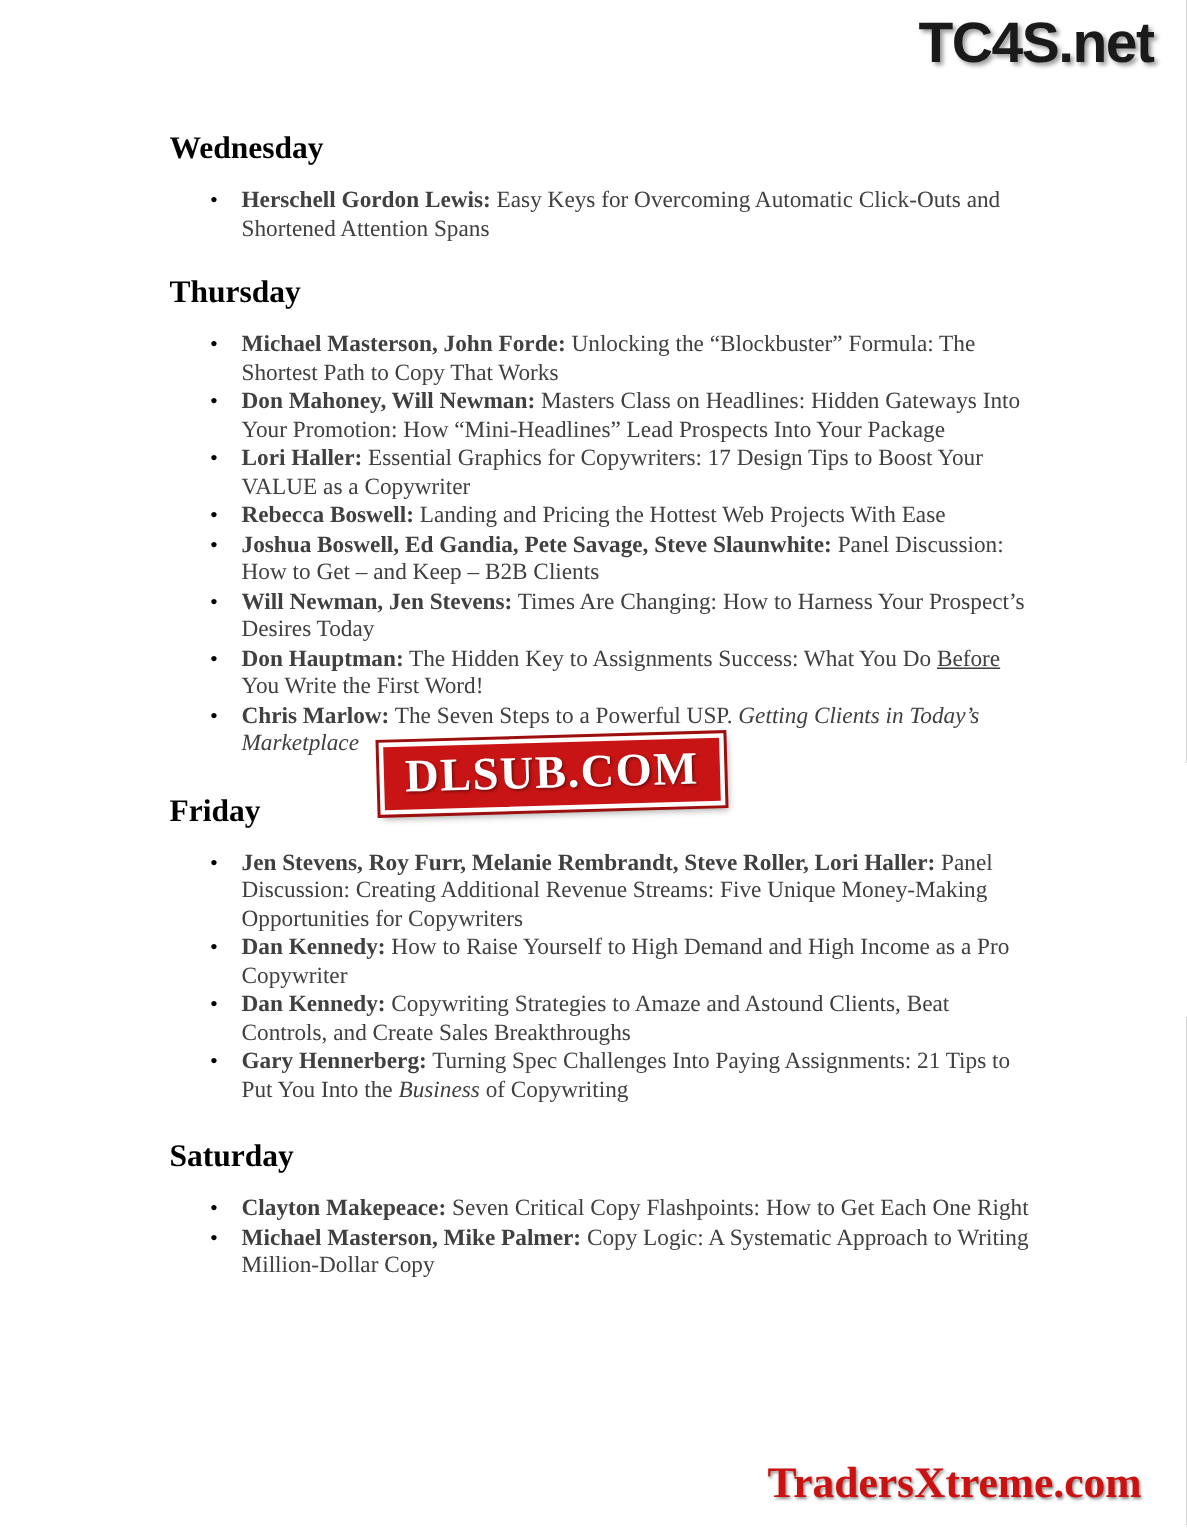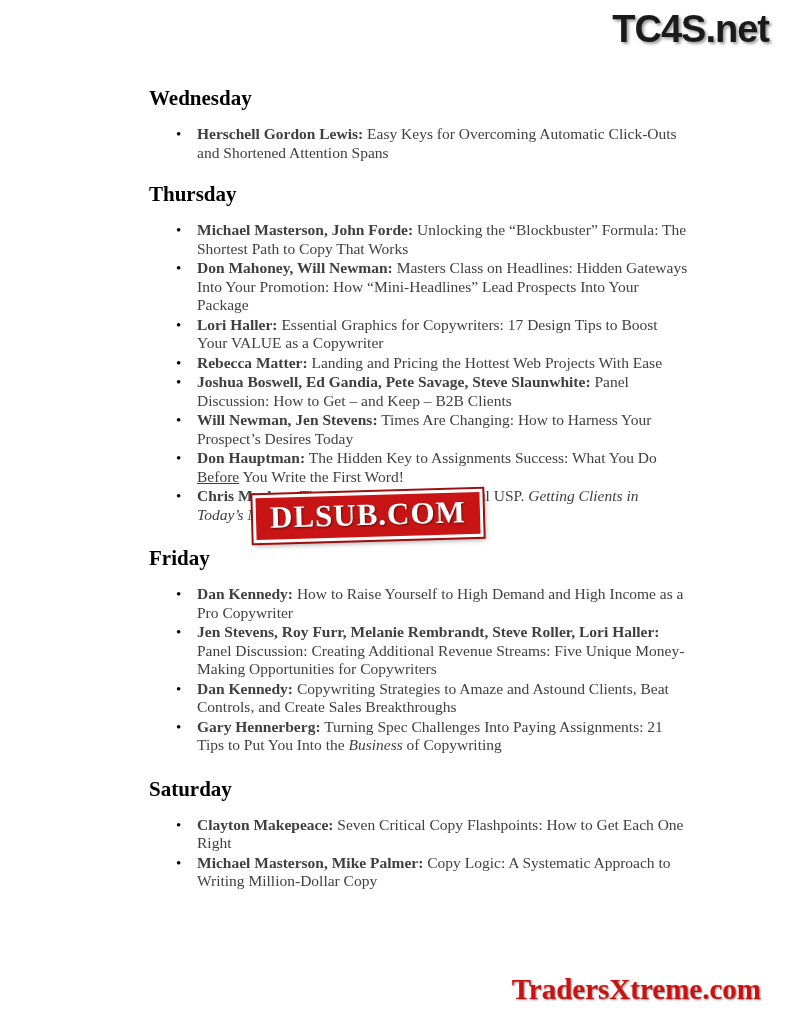--- a/index.html
+++ b/index.html
@@ -65,21 +65,20 @@
   h2.day {
     font-family: "Liberation Serif", serif;
     font-size: 21px;
     font-weight: bold;
     color: #000000;
     margin: 0 0 6px 0;
     padding: 0;
   }
   .day-block {
     margin-bottom: 22px;
-    margin-left: 36px;
   }
   .day-block.first { margin-bottom: 20px; }
   ul.sessions {
     list-style: none;
     margin: 0;
     padding: 0 0 0 48px;
   }
   ul.sessions li {
     position: relative;
     font-size: 15.5px;
@@ -132,21 +131,21 @@
         <li>
           <span class="speakers">Michael Masterson, John Forde:</span><span class="title"> Unlocking the “Blockbuster” Formula: The Shortest Path to Copy That Works</span>
         </li>
         <li>
           <span class="speakers">Don Mahoney, Will Newman:</span><span class="title"> Masters Class on Headlines: Hidden Gateways Into Your Promotion: How “Mini-Headlines” Lead Prospects Into Your Package</span>
         </li>
         <li>
           <span class="speakers">Lori Haller:</span><span class="title"> Essential Graphics for Copywriters: 17 Design Tips to Boost Your VALUE as a Copywriter</span>
         </li>
         <li>
-          <span class="speakers">Rebecca Matter:</span><span class="title"> Landing and Pricing the Hottest Web Projects With Ease</span>
+          <span class="speakers">Rebecca Boswell:</span><span class="title"> Landing and Pricing the Hottest Web Projects With Ease</span>
         </li>
         <li>
           <span class="speakers">Joshua Boswell, Ed Gandia, Pete Savage, Steve Slaunwhite:</span><span class="title"> Panel Discussion: How to Get – and Keep – B2B Clients</span>
         </li>
         <li>
           <span class="speakers">Will Newman, Jen Stevens:</span><span class="title"> Times Are Changing: How to Harness Your Prospect’s Desires Today</span>
         </li>
         <li>
           <span class="speakers">Don Hauptman:</span><span class="title"> The Hidden Key to Assignments Success: What You Do </span><span class="title u">Before</span><span class="title"> You Write the First Word!</span>
         </li>
@@ -154,24 +153,24 @@
           <span class="speakers">Chris Marlow:</span><span class="title"> The Seven Steps to a Powerful USP.</span><span class="title i"> Getting Clients in Today’s Marketplace</span>
         </li>
       </ul>
     </div>
 
     <div class="day-block">
       <h2 class="day">Friday</h2>
       <div class="gap-after-head"></div>
       <ul class="sessions">
         <li>
-          <span class="speakers">Dan Kennedy:</span><span class="title"> How to Raise Yourself to High Demand and High Income as a Pro Copywriter</span>
+          <span class="speakers">Jen Stevens, Roy Furr, Melanie Rembrandt, Steve Roller, Lori Haller:</span><span class="title"> Panel Discussion: Creating Additional Revenue Streams: Five Unique Money-Making Opportunities for Copywriters</span>
         </li>
         <li>
-          <span class="speakers">Jen Stevens, Roy Furr, Melanie Rembrandt, Steve Roller, Lori Haller:</span><span class="title"> Panel Discussion: Creating Additional Revenue Streams: Five Unique Money-Making Opportunities for Copywriters</span>
+          <span class="speakers">Dan Kennedy:</span><span class="title"> How to Raise Yourself to High Demand and High Income as a Pro Copywriter</span>
         </li>
         <li>
           <span class="speakers">Dan Kennedy:</span><span class="title"> Copywriting Strategies to Amaze and Astound Clients, Beat Controls, and Create Sales Breakthroughs</span>
         </li>
         <li>
           <span class="speakers">Gary Hennerberg:</span><span class="title"> Turning Spec Challenges Into Paying Assignments: 21 Tips to Put You Into the </span><span class="title i">Business</span><span class="title"> of Copywriting</span>
         </li>
       </ul>
     </div>
 

